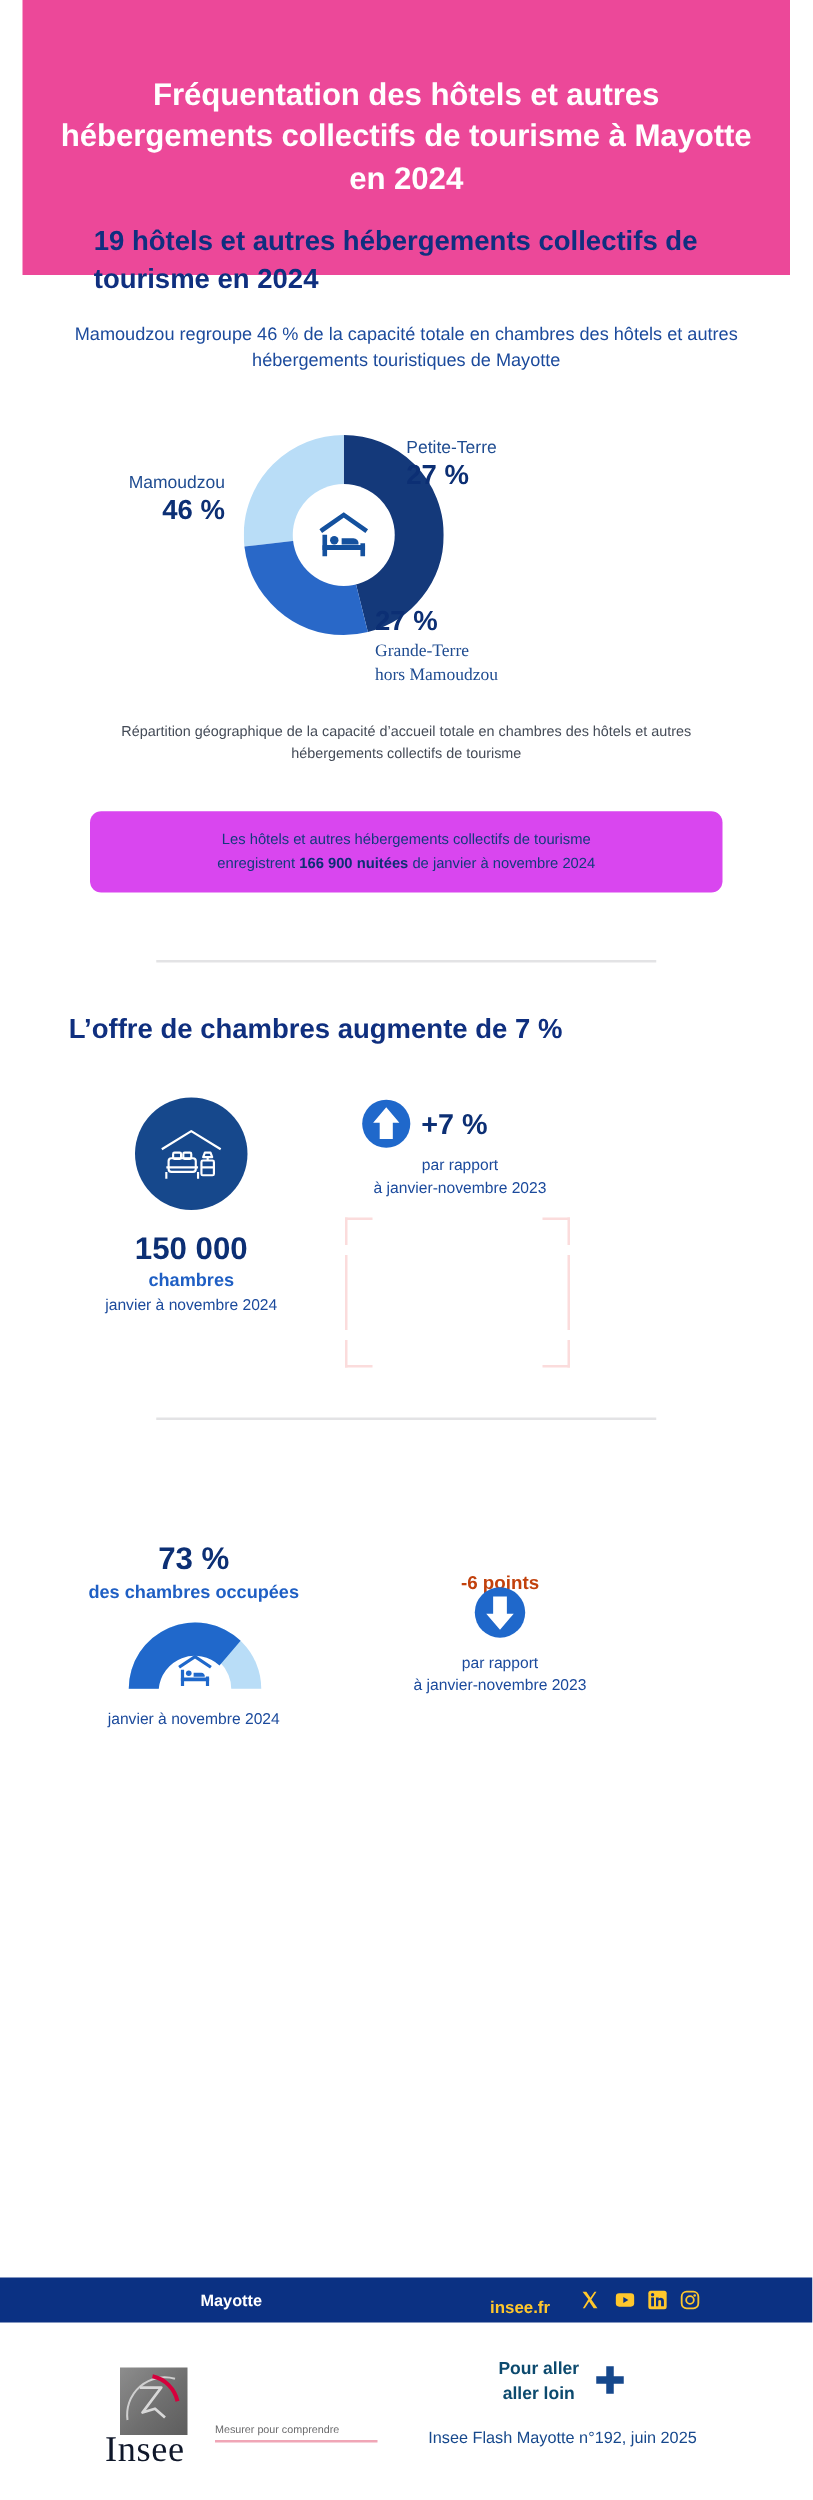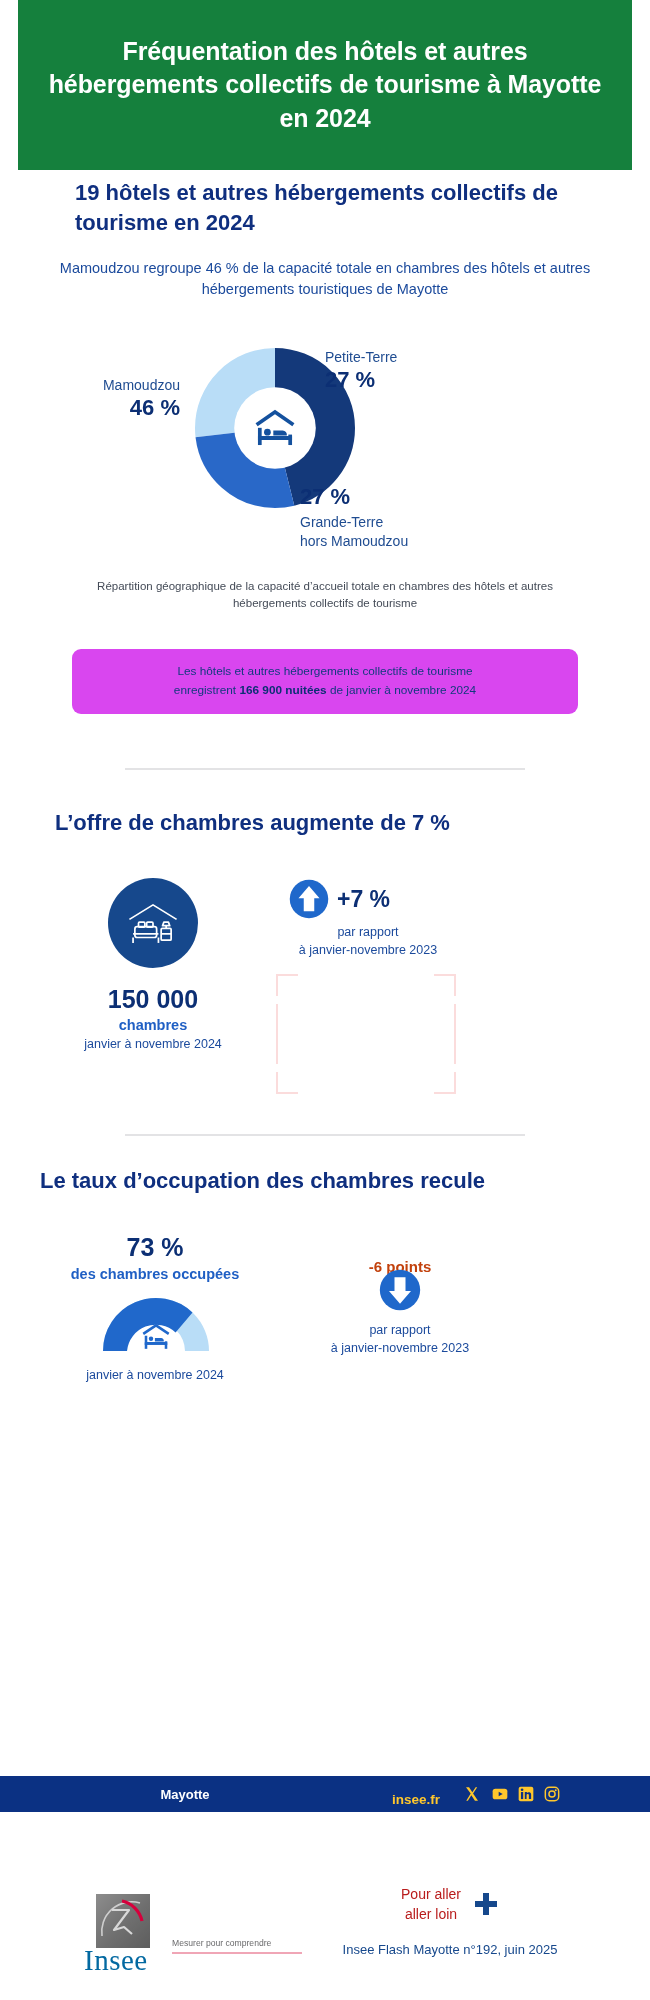--- a/index.html
+++ b/index.html
@@ -13,22 +13,22 @@
   .page {
     position: relative;
     width: 650px;
     height: 2000px;
     background: #ffffff;
   }
 
   
   .header-band {
     position: absolute;
-    left: 18px; top: 0; width: 614px; height: 170px;
-    background: #15803d;
+    left: 18px; top: 0; width: 614px; height: 220px;
+    background: #ec4899;
     display: flex; align-items: center; justify-content: center;
   }
   .header-title {
     color: #ffffff;
     font-size: 25px;
     font-weight: bold;
     line-height: 1.34;
     text-align: center;
     letter-spacing: -0.1px;
     padding: 0 28px;
@@ -71,21 +71,21 @@
     width: 54px; height: 54px;
   }
 
   .lbl { position: absolute; color: #123a7d; }
   .lbl .name { font-size: 14px; font-weight: normal; color: #1f4c91; line-height: 1.3; }
   .lbl .pct  { font-size: 22px; font-weight: bold; color: #0c2f74; line-height: 1.3; }
 
   #lbl-mamoudzou { left: 40px; top: 376px; width: 140px; text-align: right; }
   #lbl-petite    { left: 325px; top: 348px; width: 180px; text-align: left; }
   #lbl-grande    { left: 300px; top: 483px; width: 200px; text-align: left; }
-  #lbl-grande .name { margin-top: 1px; }
+  #lbl-grande .name { margin-top: 1px; font-family: Liberation Serif, serif; }
 
   #donut-caption { position: absolute; left: 60px; top: 578px; width: 530px; }
 
   
   #pink-box {
     position: absolute; left: 72px; top: 649px; width: 506px;
     background: #d946ef;
     border-radius: 9px;
     padding: 13px 20px 15px;
   }
@@ -168,21 +168,21 @@
     text-align: center; font-size: 15px; font-weight: bold; color: #c2410c;
   }
   #arrow-down { position: absolute; left: 378px; top: 1268px; width: 44px; height: 44px; }
   #arrow-down-note {
     position: absolute; left: 300px; top: 1322px; width: 200px;
     text-align: center; font-size: 12.5px; color: #1b4a9c; line-height: 1.42;
   }
 
   
   #footer-bar {
-    position: absolute; left: 0; top: 1776px; width: 650px; height: 36px;
+    position: absolute; left: 0; top: 1822px; width: 650px; height: 36px;
     background: #0b3183;
     display: flex; align-items: center;
   }
   #footer-region {
     position: absolute; left: 0; width: 370px; text-align: center;
     color: #ffffff; font-size: 13px; font-weight: bold;
   }
   #footer-site {
     position: absolute; left: 392px;
     color: #ffc72c; font-size: 13.5px; font-weight: bold; margin-top: 10px;
@@ -195,34 +195,34 @@
 
   
   #insee-logo { position: absolute; left: 62px; top: 1894px; width: 230px; height: 86px; }
   #logo-mark {
     position: absolute; left: 34px; top: 0; width: 54px; height: 54px;
     background: linear-gradient(135deg, #8d8d8d 0%, #6f6f6f 55%, #5d5d5d 100%);
   }
   #logo-word {
     position: absolute; left: 22px; top: 50px;
     font-family: "Liberation Serif", serif;
-    font-size: 29px; color: #0369a1; letter-spacing: 0.5px;
+    font-size: 29px; color: #0f172a; letter-spacing: 0.5px;
   }
   #logo-tag {
     position: absolute; left: 110px; top: 44px; width: 130px;
     font-size: 8.6px; color: #6a6a6c; line-height: 1.3;
     border-bottom: 2px solid #f0a6b6; padding-bottom: 3px;
   }
 
   #pour-aller {
     position: absolute; left: 300px; top: 1884px; width: 300px;
   }
   #pour-aller-row { display: flex; align-items: center; justify-content: center; gap: 12px; }
   #pour-aller-txt {
-    font-size: 14px; font-weight: normal; color: #b91c1c; line-height: 1.45; text-align: center;
+    font-size: 14px; font-weight: bold; color: #0c4a6e; line-height: 1.45; text-align: center;
   }
   #plus-icon { width: 26px; height: 26px; flex: 0 0 26px; }
   #flash-ref {
     position: absolute; left: 300px; top: 1942px; width: 300px;
     text-align: center;
     font-size: 13px; color: #16488c;
   }
 </style>
 </head>
 <body>
@@ -329,21 +329,20 @@
     <span class="corner tl"></span>
     <span class="corner tr"></span>
     <span class="corner bl"></span>
     <span class="corner br"></span>
     <span class="side-l"></span>
     <span class="side-r"></span>
   </div>
 
   <div class="divider" id="div2"></div>
 
-  <div class="sec-title" id="block3-title">Le taux d’occupation des chambres recule</div>
 
   <div id="stat-occ">
     <div class="big">73 %</div>
     <div class="mid">des chambres occupées</div>
   </div>
 
   <div id="gauge-wrap">
     <svg width="118" height="62" viewBox="0 0 118 62">
 
       <path d="M6 59 A53 53 0 0 1 112 59 L88 59 A29 29 0 0 0 30 59 Z" fill="#b9ddf7"></path>

